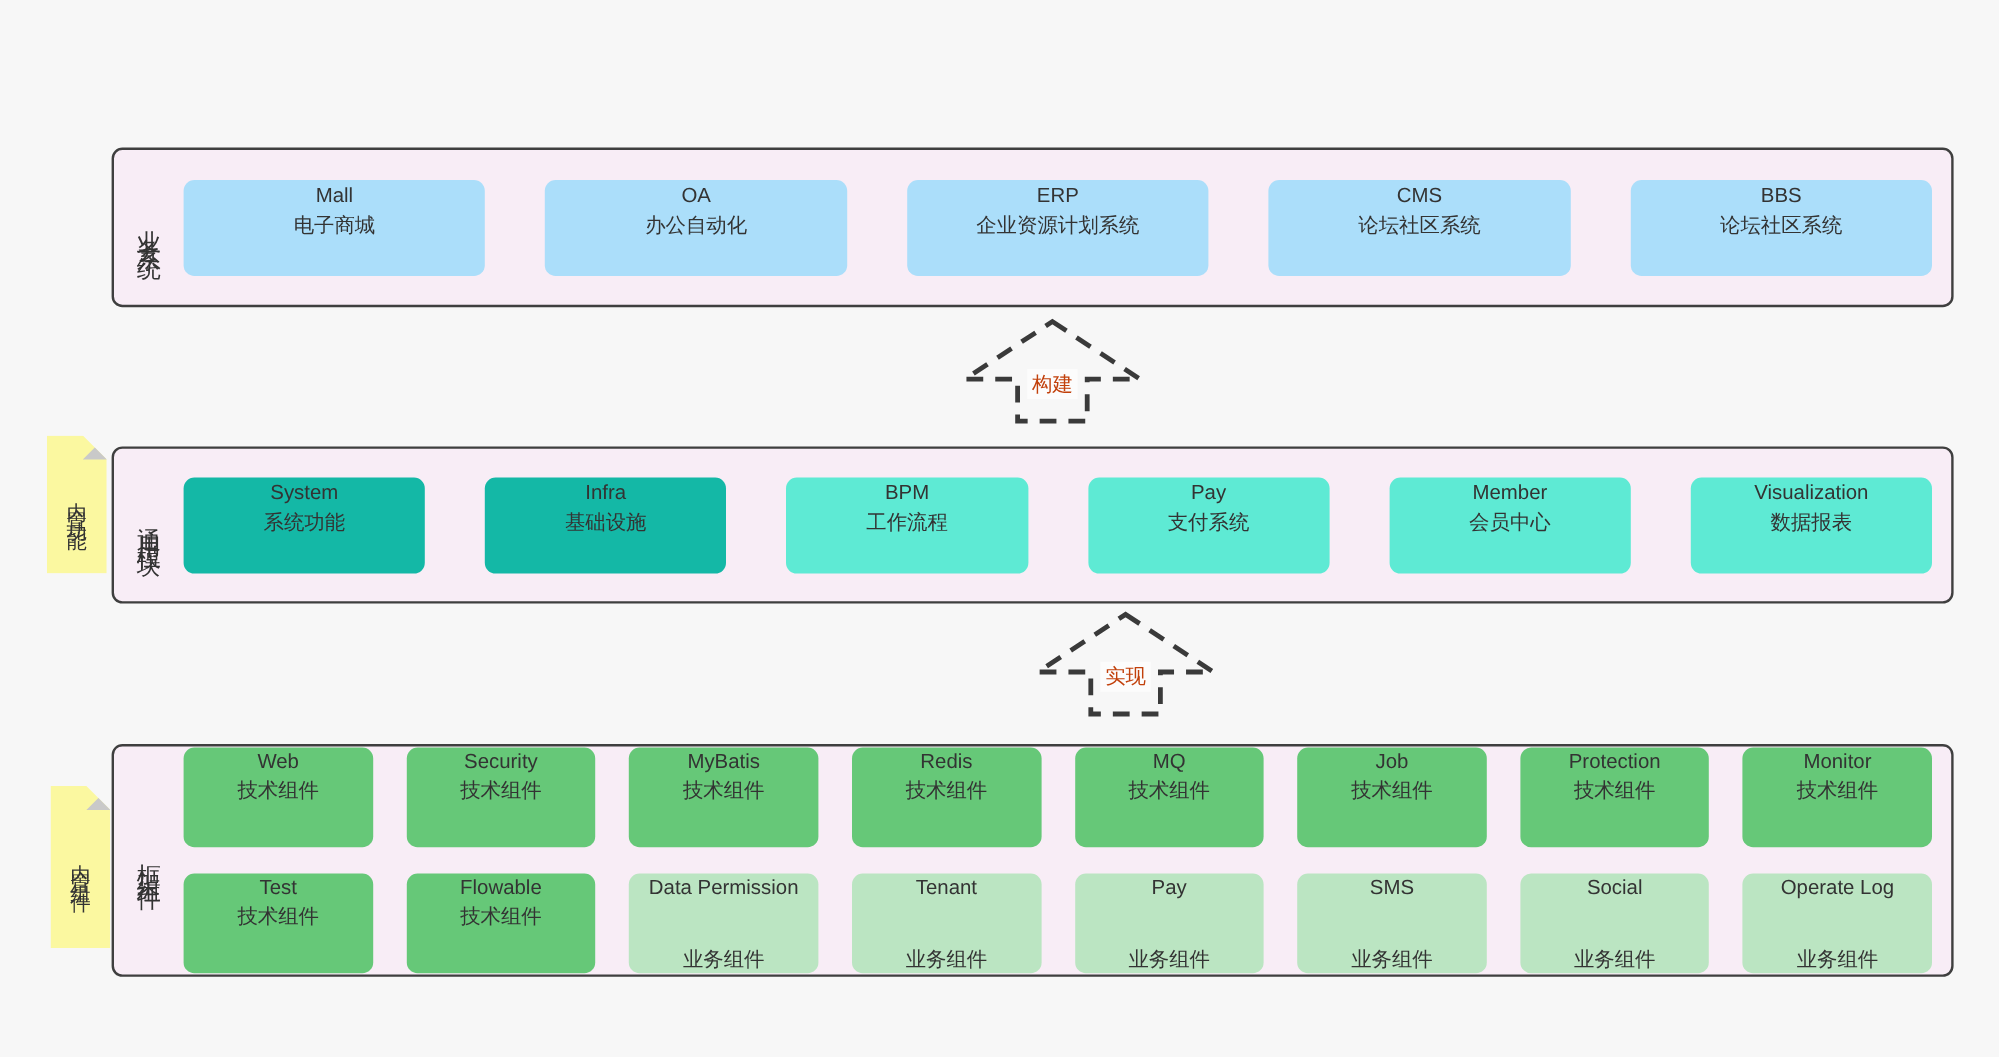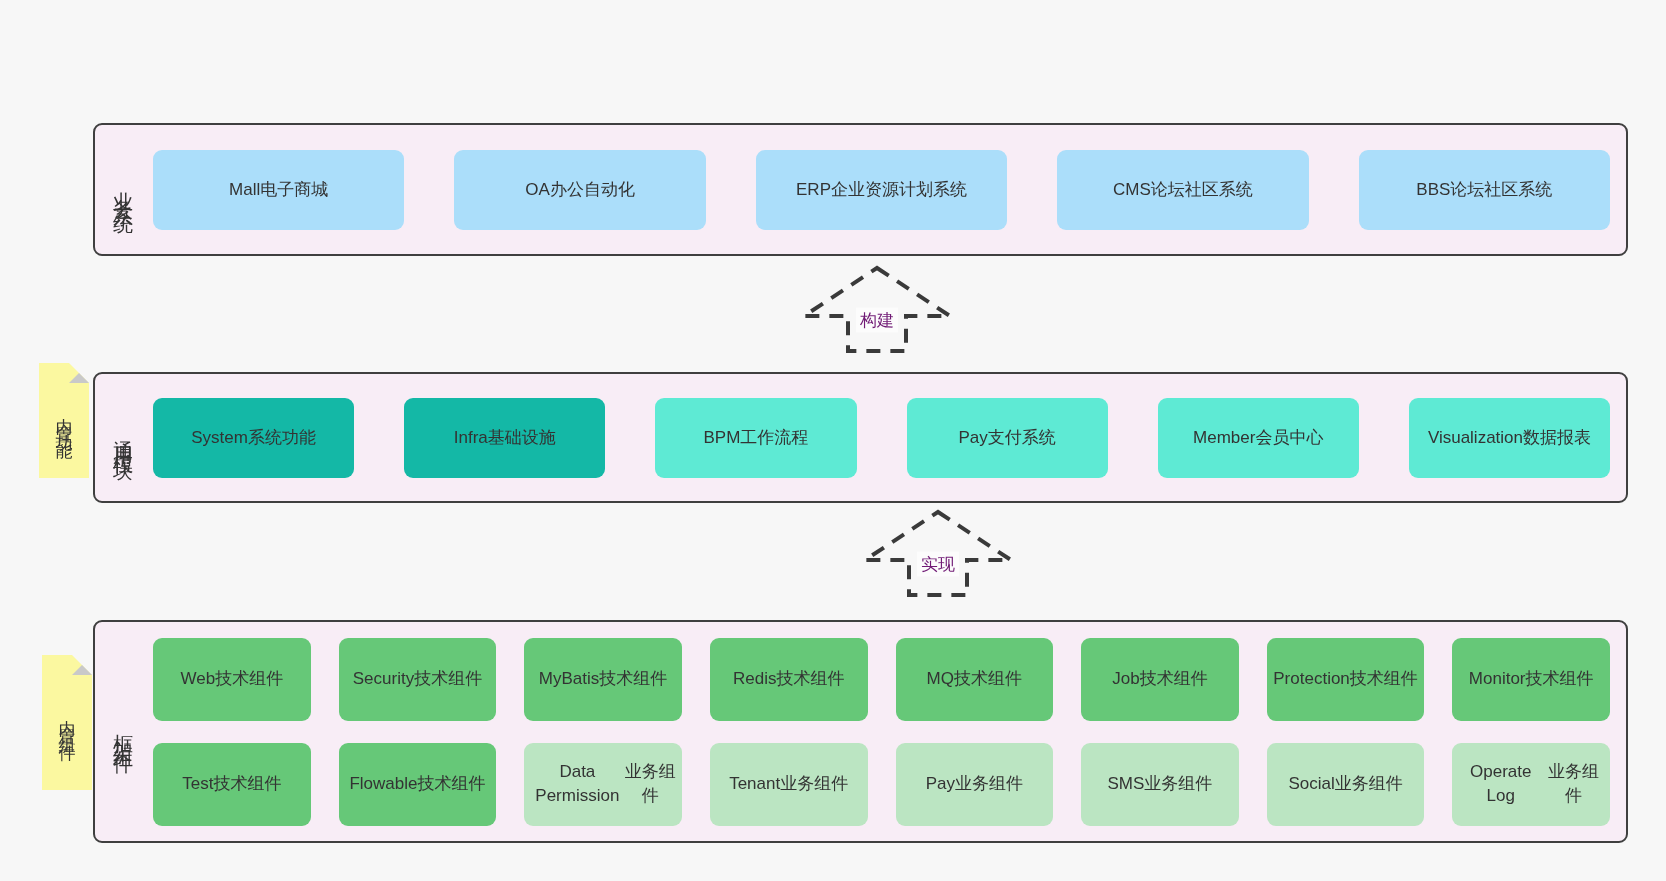--- a/index.html
+++ b/index.html
@@ -17,21 +17,21 @@
   .layer {
     position:absolute; left:93px; width:1535px;
     background:#f8edf6;
     border:2px solid #3f3f3f;
     border-radius:9px;
     display:flex;
     align-items:center;
   }
   #layer-business  { top:123px; height:133px; }
   #layer-modules   { top:372px; height:131px; }
-  #layer-components{ top:620px; height:223px; }
+  #layer-components{ top:620px; height:194px; }
 
   .layer-label {
     width:58px; flex:0 0 58px;
     display:flex; align-items:center; justify-content:center;
     writing-mode:vertical-rl; text-orientation:upright;
     font-size:20px; letter-spacing:7px; color:#333;
     height:100%;
   }
 
   .row {
@@ -41,41 +41,41 @@
   .grid8 {
     flex:1; display:grid;
     grid-template-columns:repeat(8,1fr);
     column-gap:28px; row-gap:22px;
     padding-right:16px;
   }
 
   
   .box {
     flex:1; height:80px; border-radius:9px;
-    display:flex; flex-direction:row;
-    align-items:center; justify-content:center;
+    display:flex; flex-direction:column;
+    align-items:center; justify-content:flex-start;
     text-align:center;
     font-size:17px; line-height:25px; color:#333;
   }
   .grid8 .box { height:83px; line-height:24px; padding:0 6px; }
   .box.blue { background:#abdefa; }
   .box.red  { background:#14b8a6; }
   .box.pink { background:#5eead4; }
   .box.g1   { background:#66c878; }
-  .box.g2   { background:#bbe5c2; }
+  .box.g2   { background:#bbe5c2;gap:36px; }
 
   
   .arrow { position:absolute; width:150px; height:92px; }
   #arrow-build     { left:802px; top:264px; }
   #arrow-implement { left:863px; top:508px; }
   .arrow svg { position:absolute; inset:0; }
   .arrow-label {
     position:absolute; left:50%; top:56px; transform:translate(-50%,-50%);
     background:#fcfcfc; padding:1px 4px;
-    font-size:17px; color:#701a75; white-space:nowrap;
+    font-size:17px; color:#c2410c; white-space:nowrap;
   }
 
   
   .note {
     position:absolute; width:50px;
     background:#fbf8a0;
     clip-path:polygon(0 0, calc(100% - 20px) 0, 100% 20px, 100% 100%, 0 100%);
     display:flex; align-items:center; justify-content:center;
     writing-mode:vertical-rl; text-orientation:upright;
     font-size:17px; letter-spacing:8px; color:#333;

